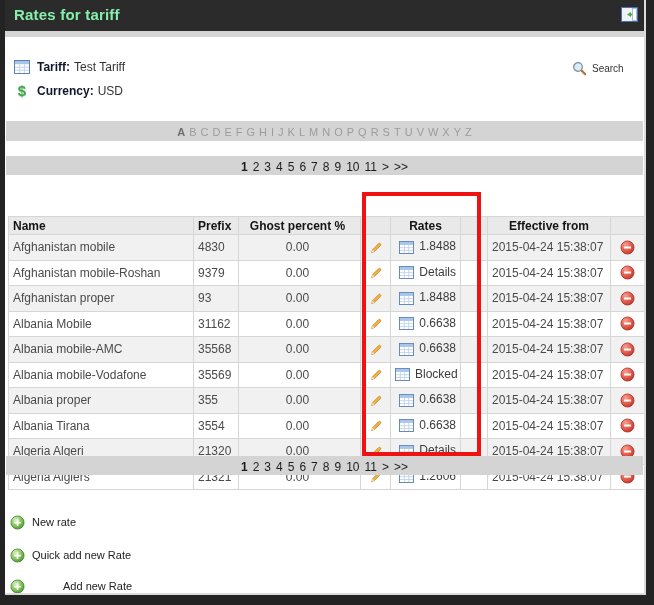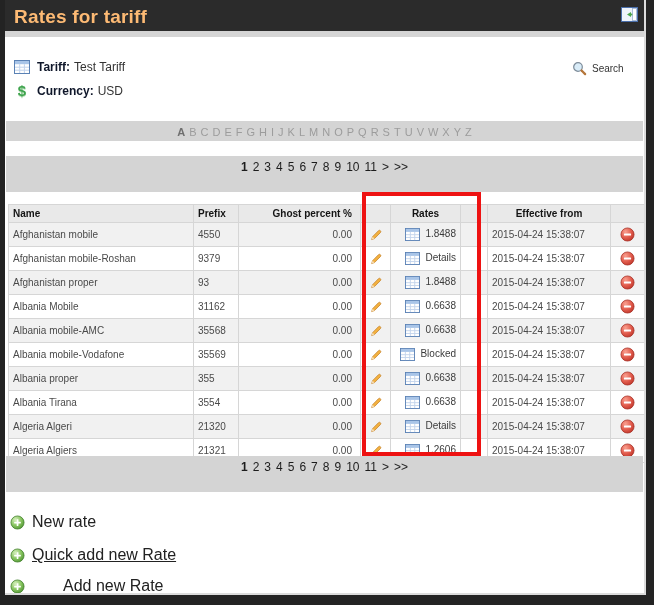--- a/index.html
+++ b/index.html
@@ -4,61 +4,61 @@
 <style>
   html,body{margin:0;padding:0;background:#ffffff;}
   *{box-sizing:border-box;}
   body{font-family:"Liberation Sans", sans-serif;}
 
   .window{position:relative;width:654px;height:605px;background:#232323;overflow:hidden;}
   .inner{position:absolute;left:5px;top:0;right:8px;bottom:10px;background:#ffffff;
          border-right:2px solid #dcdcdc;border-bottom:2px solid #dcdcdc;overflow:hidden;}
 
   .titlebar{position:absolute;left:0;top:0;right:0;height:31px;background:#2b2b2b;}
-  .titlebar .title{position:absolute;left:9px;top:6px;color:#fdba74;font-size:19px;font-weight:bold;letter-spacing:.2px;}
+  .titlebar .title{position:absolute;left:9px;top:6px;color:#86efac;font-size:15px;font-weight:bold;letter-spacing:.2px;}
   .dock-icon{position:absolute;right:6px;top:6px;width:17px;height:17px;display:inline-block;}
 
   .tb-strip{position:absolute;left:0;top:31px;right:0;height:6px;background:#d5d5d5;}
 
   .info-line{position:absolute;left:9px;height:17px;font-size:12px;color:#333;display:flex;align-items:center;}
   .info-line .lbl{font-weight:bold;color:#0f172a;margin-right:4px;}
   .info-line .ico{margin-right:7px;display:inline-flex;width:16px;justify-content:center;}
   .dollar{color:#3fa44e;font-weight:bold;font-size:15px;text-shadow:0 1px 0 #bfe3bf;}
 
   .search-link{position:absolute;left:567px;top:60px;height:16px;display:flex;align-items:center;font-size:10px;color:#333;cursor:pointer;}
   .search-link .ico{margin-right:5px;display:inline-flex;}
 
   .bar{position:absolute;left:1px;right:1px;background:#d4d4d4;text-align:center;}
   .alpha-bar{top:121px;height:20px;line-height:20px;}
   .alpha-letter{font-size:11px;color:#9c9c9c;margin:0 2px;cursor:pointer;}
   .alpha-letter.active{color:#6f6f6f;font-weight:bold;}
-  .page-bar{height:36px;line-height:19px;}
+  .page-bar{height:19px;line-height:19px;}
   .page-bar.top{top:156px;}
   .page-bar.bottom{top:456px;}
   .page-item{font-size:12px;color:#1c1c1c;margin:0 2.5px;cursor:pointer;}
   .page-item.current{font-weight:bold;}
 
-  table.rates-table{position:absolute;left:3px;top:204px;width:636px;border-collapse:collapse;table-layout:fixed;
-                    font-size:10px;color:#4a4a4a;}
+  table.rates-table{position:absolute;left:3px;top:216px;width:636px;border-collapse:collapse;table-layout:fixed;
+                    font-size:12px;color:#4a4a4a;}
   .rates-table th,.rates-table td{border:1px solid #d6d6d6;padding:0 4px;overflow:hidden;white-space:nowrap;}
   .rates-table th{height:18px;background:#e9e9e9;font-weight:bold;color:#141414;text-align:left;}
   .rates-table td{height:21px;background:#ffffff;}
   .rates-table tr.odd td{background:#f1f1f1;}
-  .rates-table th.c-ghost,.rates-table td.c-ghost{text-align:right;padding-right:8px;}
+  .rates-table th.c-ghost,.rates-table td.c-ghost{text-align:center;padding-right:8px;}
   .rates-table th.c-rates,.rates-table th.c-date{text-align:center;}
   .rates-table td.c-edit,.rates-table td.c-del{text-align:center;padding:0;}
   .rates-table td.c-rates{text-align:right;padding:4px;}
   .rates-link{display:inline-flex;align-items:center;cursor:pointer;color:#3b3b3b;}
   .rates-link .grid-ic{margin-right:5px;display:inline-flex;position:relative;top:1px;}
   .icon-btn{cursor:pointer;display:inline-flex;vertical-align:middle;}
 
-  .action{position:absolute;left:5px;height:16px;display:flex;align-items:center;font-size:16px;color:#222;cursor:pointer;}
+  .action{position:absolute;left:5px;height:16px;display:flex;align-items:center;font-size:11px;color:#222;cursor:pointer;}
   .action .ico{margin-right:7px;display:inline-flex;}
   .action.a1{top:514px;}
-  .action.a2{top:547px;text-decoration:underline;}
+  .action.a2{top:547px;}
   .action.a3{top:578px;gap:31px;}
 
   .annotation{position:absolute;left:362px;top:192px;width:119px;height:264px;border:4px solid #ee1212;
               z-index:6;pointer-events:none;background:transparent;}
 </style>
 </head>
 <body>
 
 <div class="window">
   <div class="inner">
@@ -127,21 +127,21 @@
           <th class="c-edit"></th>
           <th class="c-rates">Rates</th>
           <th class="c-spacer"></th>
           <th class="c-date">Effective from</th>
           <th class="c-del"></th>
         </tr>
       </thead>
       <tbody>
           <tr class="odd">
             <td class="c-name">Afghanistan mobile</td>
-            <td class="c-prefix">4550</td>
+            <td class="c-prefix">4830</td>
             <td class="c-ghost">0.00</td>
             <td class="c-edit"><span class="icon-btn">
                 <svg width="14" height="14" viewBox="0 0 16 16">
                   <path d="M3 13.2 L4.1 9.9 L10.8 3.1 Q11.9 2 13 3.1 Q14.1 4.2 13 5.3 L6.3 12.1 Z" fill="#f3b13f" stroke="#c07b22" stroke-width="0.8"></path>
                   <path d="M3 13.2 L4.1 9.9 L6.3 12.1 Z" fill="#f8e0b6"></path>
                 </svg>
               </span></td>
             <td class="c-rates"><span class="rates-link">
                 <span class="grid-ic">
                   <svg width="15" height="13" viewBox="0 0 16 14">

